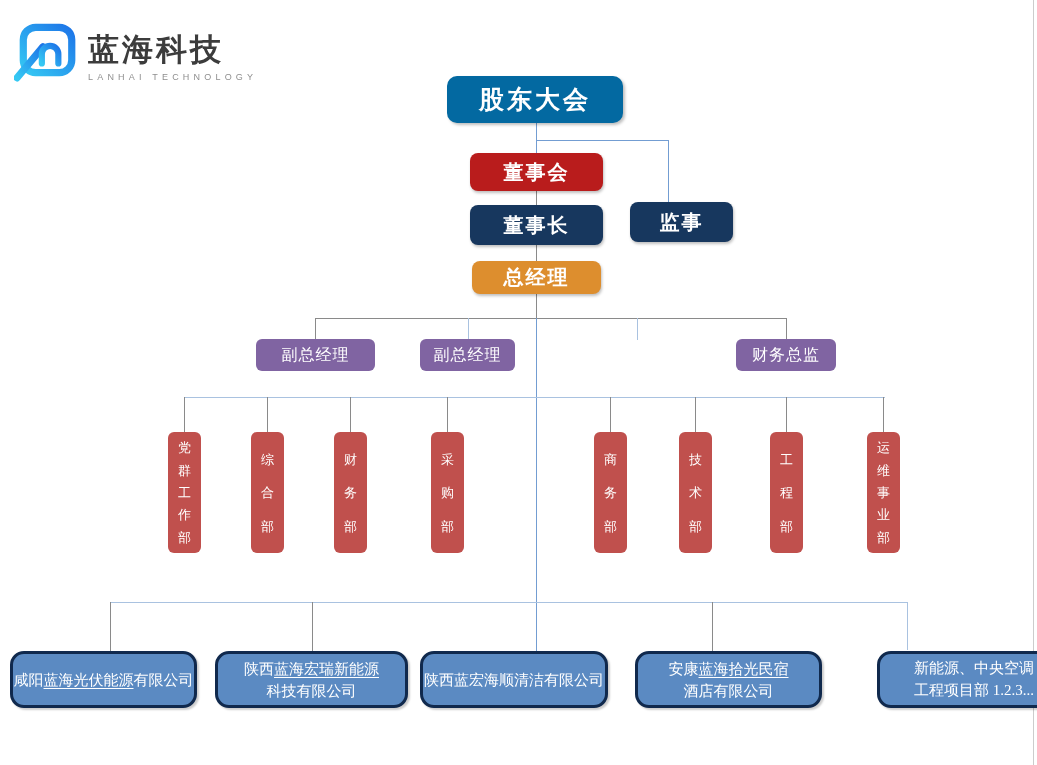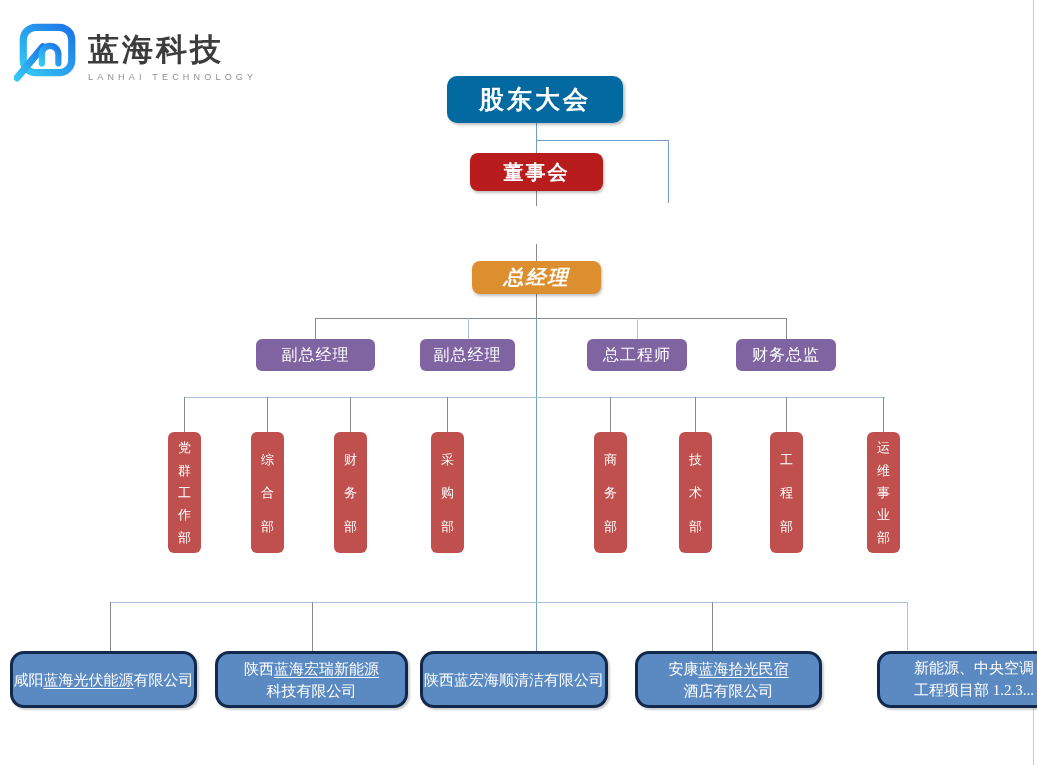--- a/index.html
+++ b/index.html
@@ -24,21 +24,21 @@
         border-radius:8px;font-size:20px;font-weight:bold;letter-spacing:2px;
         box-shadow:1px 2px 3px rgba(0,0,0,.25);}
   .chairman{left:470px;top:205px;width:133px;height:40px;background:#17375e;
         border-radius:8px;font-size:20px;font-weight:bold;letter-spacing:2px;
         box-shadow:1px 2px 3px rgba(0,0,0,.25);}
   .supervisor{left:630px;top:202px;width:103px;height:40px;background:#17375e;
         border-radius:8px;font-size:20px;font-weight:bold;letter-spacing:2px;
         box-shadow:1px 2px 3px rgba(0,0,0,.25);}
   .gm{left:472px;top:261px;width:129px;height:33px;background:#dd8e2e;
         border-radius:8px;font-size:20px;font-weight:bold;letter-spacing:2px;
-        box-shadow:1px 2px 3px rgba(0,0,0,.25);font-style:italic;}
+        box-shadow:1px 2px 3px rgba(0,0,0,.25);}
 
   .exec{top:339px;height:32px;background:#8064a2;border-radius:6px;font-size:16px;letter-spacing:1px;}
   .exec1{left:256px;width:119px;}
   .exec2{left:420px;width:95px;}
   .exec3{left:587px;width:100px;}
   .exec4{left:736px;width:100px;}
 
   .dept{position:absolute;top:432px;width:33px;height:121px;background:#c0504d;border-radius:6px;
         display:flex;flex-direction:column;justify-content:space-evenly;align-items:center;
         color:#ffffff;font-size:13px;line-height:1;}
@@ -103,25 +103,26 @@
   <div class="ln c-gray" style="left:883px;top:397px;width:1px;height:35px;"></div>
   <div class="ln c-light" style="left:110px;top:602px;width:798px;height:1px;"></div>
   <div class="ln c-gray" style="left:110px;top:602px;width:1px;height:49px;"></div>
   <div class="ln c-gray" style="left:312px;top:602px;width:1px;height:49px;"></div>
   <div class="ln c-gray" style="left:712px;top:602px;width:1px;height:52px;"></div>
   <div class="ln c-light" style="left:907px;top:602px;width:1px;height:48px;"></div>
   <div class="ln edge" style="left:1033px;top:0;width:1px;height:765px;"></div>
 
   <div class="node shareholders">股东大会</div>
   <div class="node board">董事会</div>
+  <div class="node chairman">董事长</div>
+  <div class="node supervisor">监事</div>
   <div class="node gm">总经理</div>
 
   <div class="node exec exec1">副总经理</div>
   <div class="node exec exec2">副总经理</div>
-  <div class="node exec exec3">总工程师</div>
   <div class="node exec exec4">财务总监</div>
 
   <div class="dept" style="left:168px;">
       <span>党</span>
       <span>群</span>
       <span>工</span>
       <span>作</span>
       <span>部</span>
     </div>
   <div class="dept" style="left:251px;">

